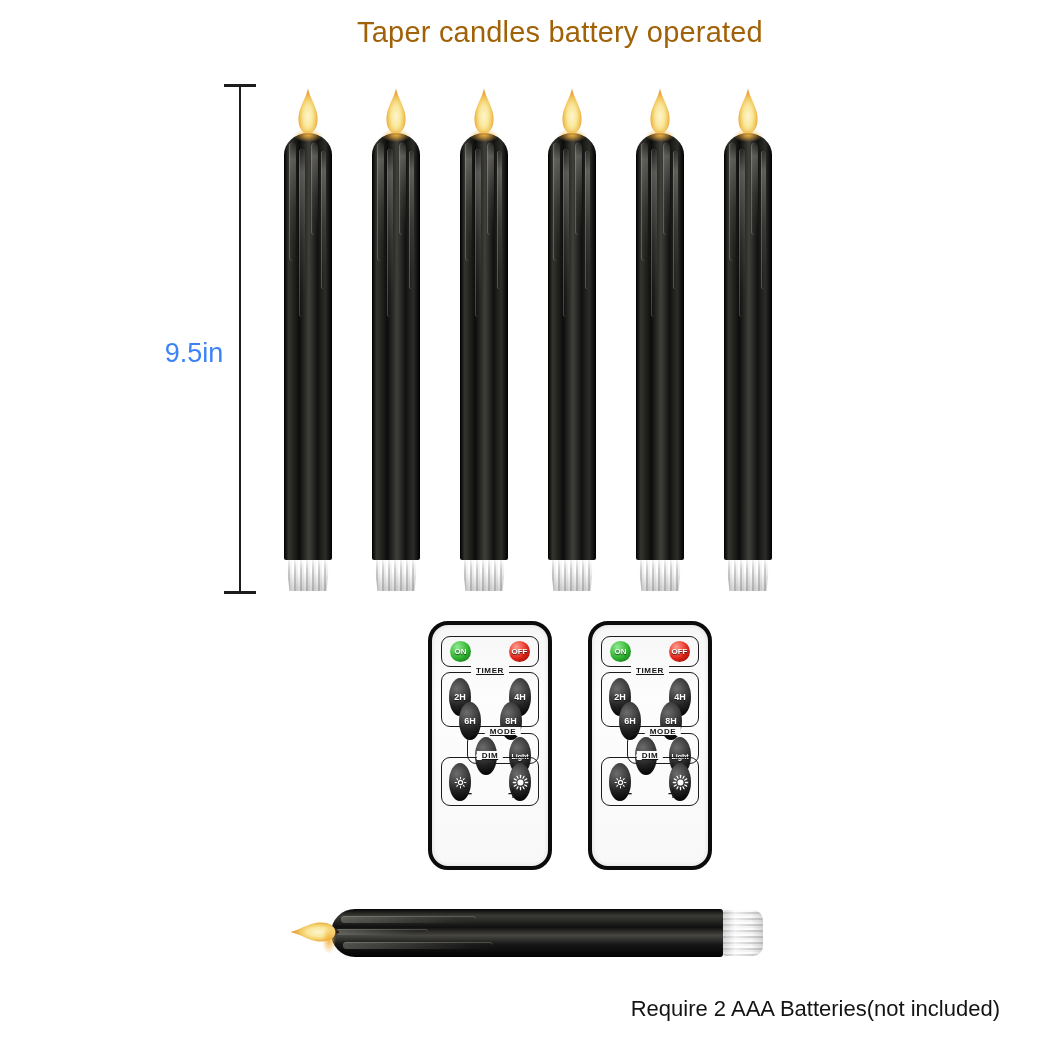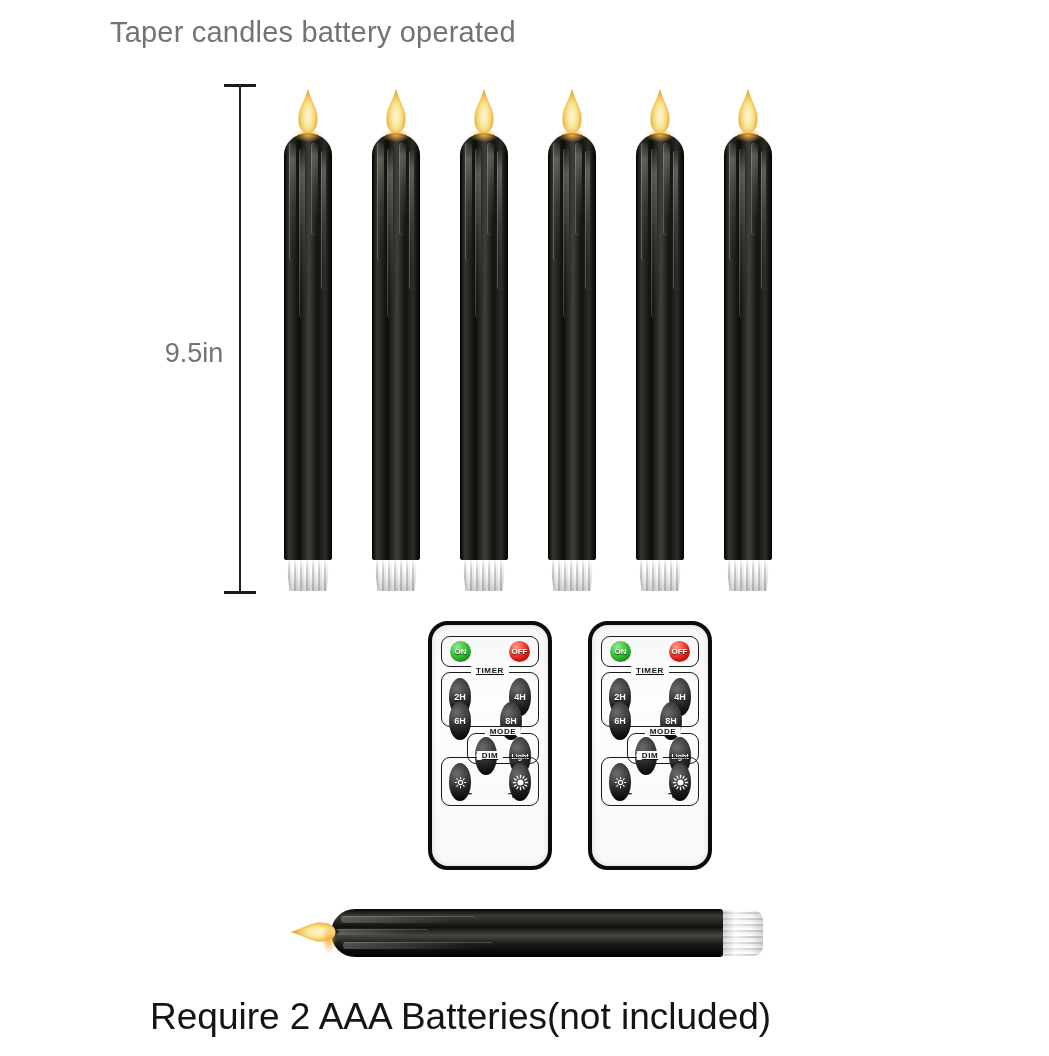--- a/index.html
+++ b/index.html
@@ -1,30 +1,30 @@
 <!DOCTYPE html>
 <html><head>
 <meta charset="utf-8">
 <style>
   html,body{margin:0;padding:0;background:#fff;}
   .canvas{
     position:relative;width:1049px;height:1056px;background:#fff;overflow:hidden;
     font-family:"Liberation Sans",sans-serif;color:#111;
   }
   
-  .title{position:absolute;left:110px;top:16px;width:900px;text-align:left;
-    font-size:29px;letter-spacing:.2px;color:#737373;}
-  .footer-note{position:absolute;left:150px;top:996px;width:850px;text-align:left;
-    font-size:37px;color:#141414;}
+  .title{position:absolute;left:110px;top:16px;width:900px;text-align:center;
+    font-size:29px;letter-spacing:.2px;color:#a16207;}
+  .footer-note{position:absolute;left:150px;top:996px;width:850px;text-align:right;
+    font-size:22px;color:#141414;}
   
   .measure-line{position:absolute;left:239px;top:86px;width:2px;height:506px;background:#1c1c1c;}
   .measure-cap{position:absolute;left:224px;width:32px;height:3px;background:#1c1c1c;}
   .cap-top{top:84px;} .cap-bottom{top:591px;}
   .measure-label{position:absolute;left:144px;top:338px;width:100px;text-align:center;
-    font-size:27px;color:#737373;}
+    font-size:27px;color:#3b82f6;}
   
   .candle{position:absolute;top:87px;width:48px;height:508px;}
   .flame{position:absolute;left:11px;top:0;width:26px;height:52px;}
   .top-glow{position:absolute;left:9px;top:-4px;width:30px;height:13px;border-radius:50%;
     background:radial-gradient(closest-side,rgba(244,178,62,.95),rgba(244,178,62,0));z-index:3;}
   .body{position:absolute;left:0;top:46px;width:48px;height:427px;
     background:linear-gradient(90deg,#000 0%,#35352f 10%,#0c0c0c 32%,#403f3a 52%,#121212 70%,#2d2d28 86%,#000 100%);
     border-radius:50% 50% 2px 2px / 22px 22px 2px 2px;}
   .drip{position:absolute;border-radius:5px;
     background:linear-gradient(180deg,rgba(140,140,132,.1),rgba(150,150,142,.5) 14%,rgba(90,90,85,.32) 55%,rgba(50,50,48,.18) 85%,rgba(0,0,0,0));
@@ -66,21 +66,21 @@
   .g-label{position:absolute;top:-7px;left:50%;transform:translateX(-50%);
     background:#fafafa;padding:0 5px;font-size:8px;font-weight:700;letter-spacing:.6px;color:#111;white-space:nowrap;text-decoration:underline;}
   .rbtn{position:absolute;border-radius:50%;display:flex;align-items:center;justify-content:center;
     color:#fff;font-weight:700;text-shadow:0 1px 1px rgba(0,0,0,.7);cursor:pointer;}
   .btn-dark{width:22px;height:38px;background:radial-gradient(circle at 35% 28%,#6d6d6d,#232323 55%,#000 95%);font-size:9px;}
   .btn-on{width:21px;height:21px;top:4px;left:8px;font-size:8px;
     background:radial-gradient(circle at 35% 28%,#8fe98f,#2fb32f 55%,#0c690c 95%);text-align:center;}
   .btn-off{width:21px;height:21px;top:4px;right:8px;font-size:8px;
     background:radial-gradient(circle at 35% 28%,#ff9d8f,#e32619 55%,#7c0a04 95%);}
   .t1l{top:5px;left:7px;} .t1r{top:5px;right:7px;}
-  .t2l{top:29px;left:7px;} .t2r{top:29px;right:16px;}
+  .t2l{top:29px;left:17px;} .t2r{top:29px;right:16px;}
   .ml{top:3px;left:7px;font-size:6.5px;} .mr{top:3px;right:7px;font-size:7px;}
   .dl{top:5px;left:7px;} .dr{top:5px;right:7px;}
   .sign{position:absolute;top:26px;width:30px;text-align:center;font-size:19px;font-weight:400;
     color:#1a1a1a;text-shadow:none;line-height:20px;}
   .sign-minus{left:10px;} .sign-plus{right:10px;}
   .rbtn svg{display:block;}
   .hidden-defs{position:absolute;width:0;height:0;overflow:hidden;}
 </style>
 </head>
 <body>

